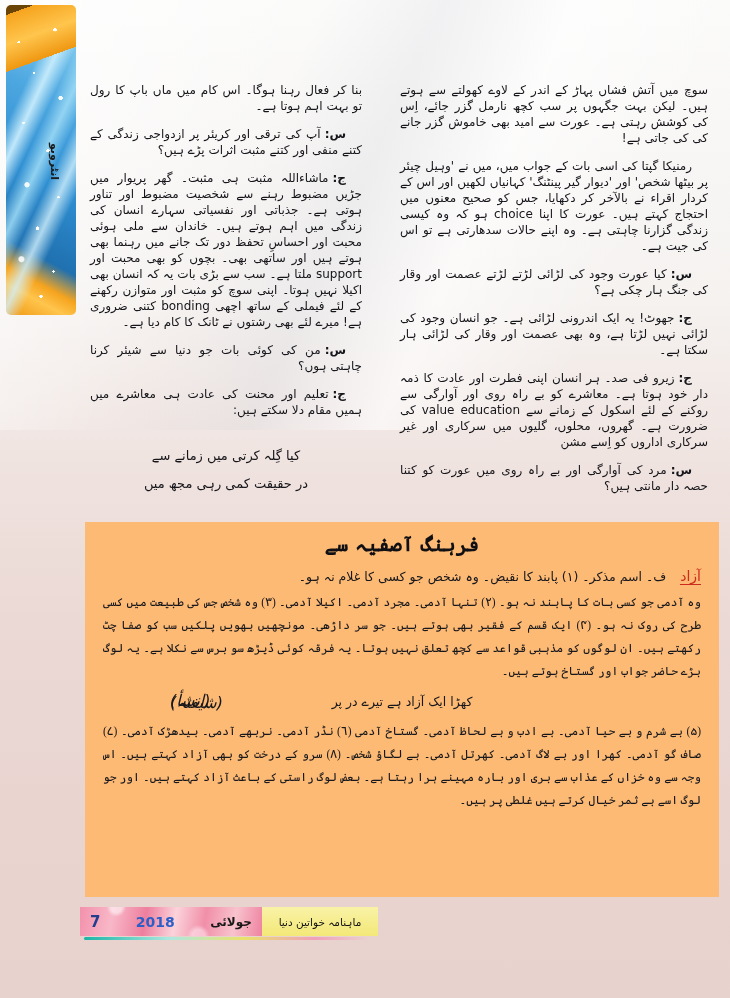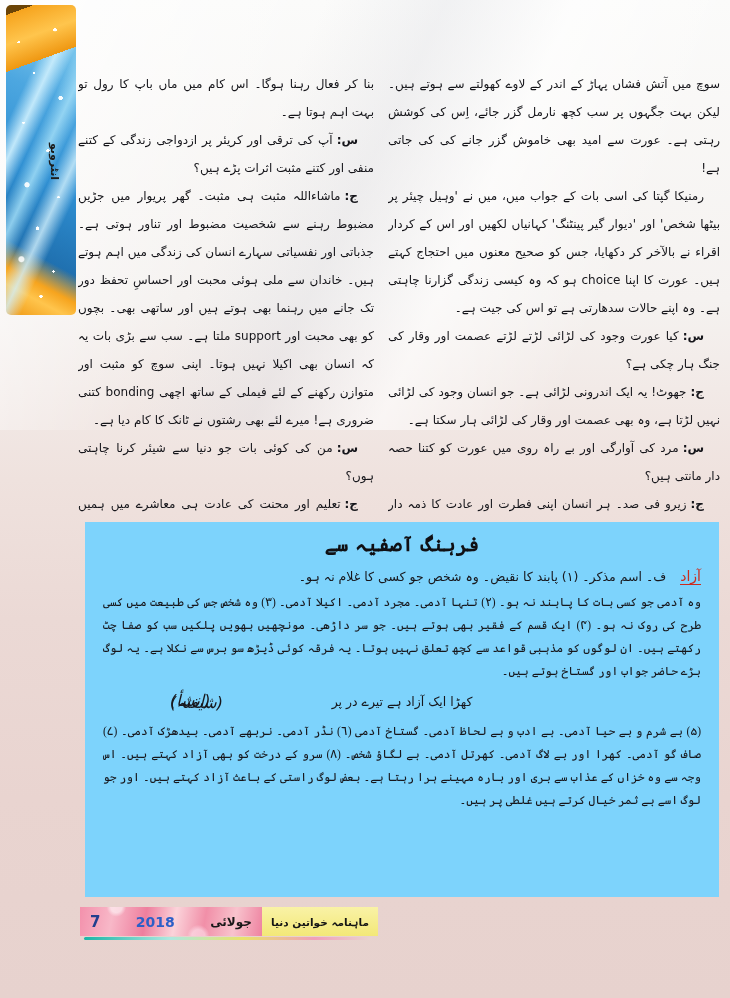--- a/index.html
+++ b/index.html
@@ -42,30 +42,30 @@
   }
 
   
   .interview{
     position:absolute;left:78px;top:70px;width:642px;height:452px;
     display:flex;flex-direction:row;gap:14px;direction:rtl;overflow:hidden;
   }
   .col{overflow:hidden;color:#15151a;}
   .col-first{width:332px;}
   .col-second{width:296px;}
-  .para{margin:0;font-size:12px;line-height:28px;text-align:justify;}
+  .para{margin:12px;font-size:12px;line-height:16px;text-align:justify;}
   .para.indent{text-indent:16px;}
   .qa{font-weight:bold;}
   .qa:not(:empty){margin-left:4px;}
   .verse-block{margin-top:24px;text-align:center;font-size:13px;line-height:28px;color:#15151a;}
 
   
   .glossary{
     position:absolute;left:85px;top:522px;width:634px;height:375px;
-    background:#7dd3fc;direction:rtl;color:#17171c;overflow:hidden;
+    background:#fdba74;direction:rtl;color:#17171c;overflow:hidden;
     padding:8px 18px;box-sizing:border-box;
   }
   .glossary-title{
     text-align:center;font-family:"DejaVu Serif","Liberation Serif",serif;
     font-size:20px;font-weight:bold;margin:2px 0 8px 0;color:#101014;
   }
   .entry-line{font-size:12.5px;line-height:24px;margin:0 0 2px 0;}
   .headword{color:#cc2b1d;font-weight:normal;font-size:14px;border-bottom:1.5px solid #cc2b1d;margin-left:14px;}
   .gloss-para{margin:0;font-size:11.5px;line-height:23px;text-align:justify;font-family:Liberation Serif, serif;}
   .couplets{margin:6px auto 6px auto;width:320px;}
@@ -85,21 +85,21 @@
       radial-gradient(circle 16px at 65% 100%, rgba(255,230,240,.6) 40%, transparent 70%),
       linear-gradient(100deg,#f391ac 0%,#f8b8c8 18%,#ee7f9e 36%,#fbd3da 52%,#f18fa8 68%,#f8c3cd 84%,#ee82a0 100%);
   }
   .footer-page{font-size:15px;font-weight:bold;color:#223f8e;}
   .footer-year{font-size:14px;font-weight:bold;color:#2b5fc7;}
   .footer-month{font-size:12px;font-weight:bold;color:#181818;direction:rtl;}
   .footer-yellow{
     height:100%;width:116px;display:flex;align-items:center;justify-content:center;
     background:linear-gradient(180deg,#f9f2a6 0%,#f3e878 100%);
   }
-  .footer-magazine{font-size:10.5px;font-weight:bold;color:#141414;direction:rtl;white-space:nowrap;}
+  .footer-magazine{font-size:10.5px;font-weight:normal;color:#141414;direction:rtl;white-space:nowrap;}
   .footer-underline{
     position:absolute;left:84px;top:937px;width:288px;height:3px;border-radius:2px;
     background:linear-gradient(90deg,#19b5a8 0%,#aee8e0 30%,#e8e36a 55%,#f0a0b8 80%,#e9d4d0 100%);
   }
 </style>
 </head>
 <body>
 
 <div class="sidebar-art">
   <span class="v-label">انٹرویو</span>
@@ -109,23 +109,23 @@
   <div class="col col-first">
 
       <p class="para"><b class="qa"></b><span>سوچ میں آتش فشاں پہاڑ کے اندر کے لاوے کھولتے سے ہوتے ہیں۔ لیکن بہت جگہوں پر سب کچھ نارمل گزر جائے، اِس کی کوشش رہتی ہے۔ عورت سے امید بھی خاموش گزر جانے کی کی جاتی ہے!</span></p>
 
       <p class="para indent"><b class="qa"></b><span>رمنیکا گپتا کی اسی بات کے جواب میں، میں نے 'وہیل چیئر پر بیٹھا شخص' اور 'دیوار گیر پینٹنگ' کہانیاں لکھیں اور اس کے کردار اقراء نے بالآخر کر دکھایا، جس کو صحیح معنوں میں احتجاج کہتے ہیں۔ عورت کا اپنا choice ہو کہ وہ کیسی زندگی گزارنا چاہتی ہے۔ وہ اپنے حالات سدھارتی ہے تو اس کی جیت ہے۔</span></p>
 
       <p class="para indent"><b class="qa">س:</b><span>کیا عورت وجود کی لڑائی لڑتے لڑتے عصمت اور وقار کی جنگ ہار چکی ہے؟</span></p>
 
       <p class="para indent"><b class="qa">ج:</b><span>جھوٹ! یہ ایک اندرونی لڑائی ہے۔ جو انسان وجود کی لڑائی نہیں لڑتا ہے، وہ بھی عصمت اور وقار کی لڑائی ہار سکتا ہے۔</span></p>
 
+      <p class="para indent"><b class="qa">ج:</b><span>زیرو فی صد۔ ہر انسان اپنی فطرت اور عادت کا ذمہ دار خود ہوتا ہے۔ معاشرے کو بے راہ روی اور آوارگی سے روکنے کے لئے اسکول کے زمانے سے value education کی ضرورت ہے۔ گھروں، محلوں، گلیوں میں سرکاری اور غیر سرکاری اداروں کو اِسے مشن</span></p>
+
       <p class="para indent"><b class="qa">س:</b><span>مرد کی آوارگی اور بے راہ روی میں عورت کو کتنا حصہ دار مانتی ہیں؟</span></p>
-
-      <p class="para indent"><b class="qa">ج:</b><span>زیرو فی صد۔ ہر انسان اپنی فطرت اور عادت کا ذمہ دار خود ہوتا ہے۔ معاشرے کو بے راہ روی اور آوارگی سے روکنے کے لئے اسکول کے زمانے سے value education کی ضرورت ہے۔ گھروں، محلوں، گلیوں میں سرکاری اور غیر سرکاری اداروں کو اِسے مشن</span></p>
     </div>
   <div class="col col-second">
     <div>
 
         <p class="para"><b class="qa"></b><span>بنا کر فعال رہنا ہوگا۔ اس کام میں ماں باپ کا رول تو بہت اہم ہوتا ہے۔</span></p>
 
         <p class="para indent"><b class="qa">س:</b><span>آپ کی ترقی اور کریئر پر ازدواجی زندگی کے کتنے منفی اور کتنے مثبت اثرات پڑے ہیں؟</span></p>
 
         <p class="para indent"><b class="qa">ج:</b><span>ماشاءاللہ مثبت ہی مثبت۔ گھر پریوار میں جڑیں مضبوط رہنے سے شخصیت مضبوط اور تناور ہوتی ہے۔ جذباتی اور نفسیاتی سہارے انسان کی زندگی میں اہم ہوتے ہیں۔ خاندان سے ملی ہوئی محبت اور احساسِ تحفظ دور تک جانے میں رہنما بھی ہوتے ہیں اور ساتھی بھی۔ بچوں کو بھی محبت اور support ملتا ہے۔ سب سے بڑی بات یہ کہ انسان بھی اکیلا نہیں ہوتا۔ اپنی سوچ کو مثبت اور متوازن رکھنے کے لئے فیملی کے ساتھ اچھی bonding کتنی ضروری ہے! میرے لئے بھی رشتوں نے ٹانک کا کام دیا ہے۔</span></p>
 

